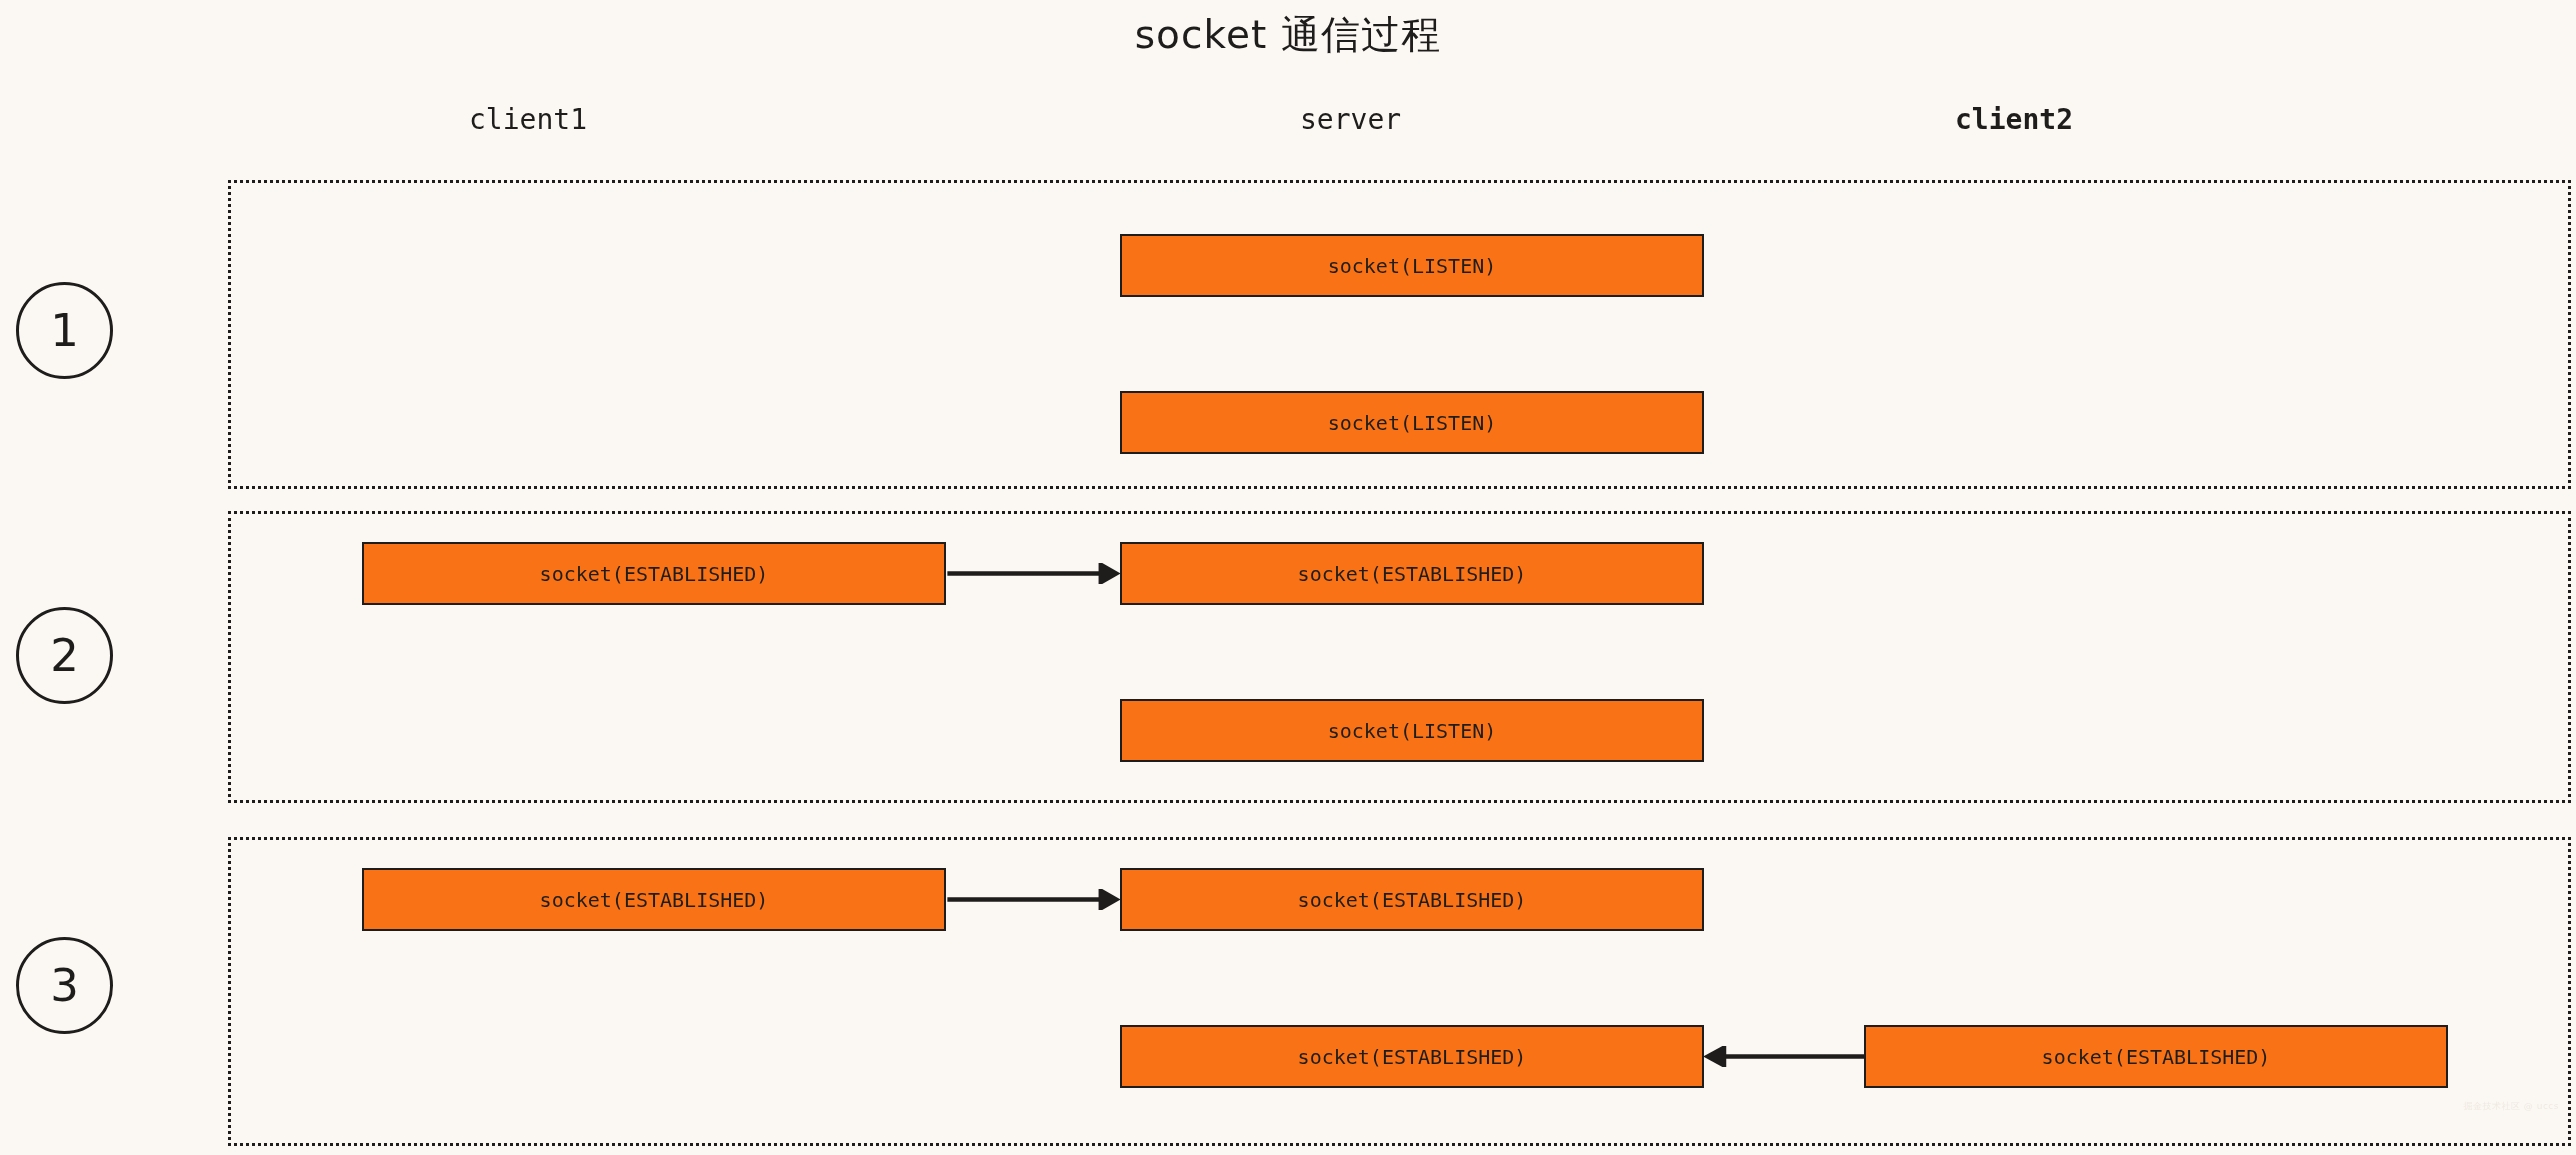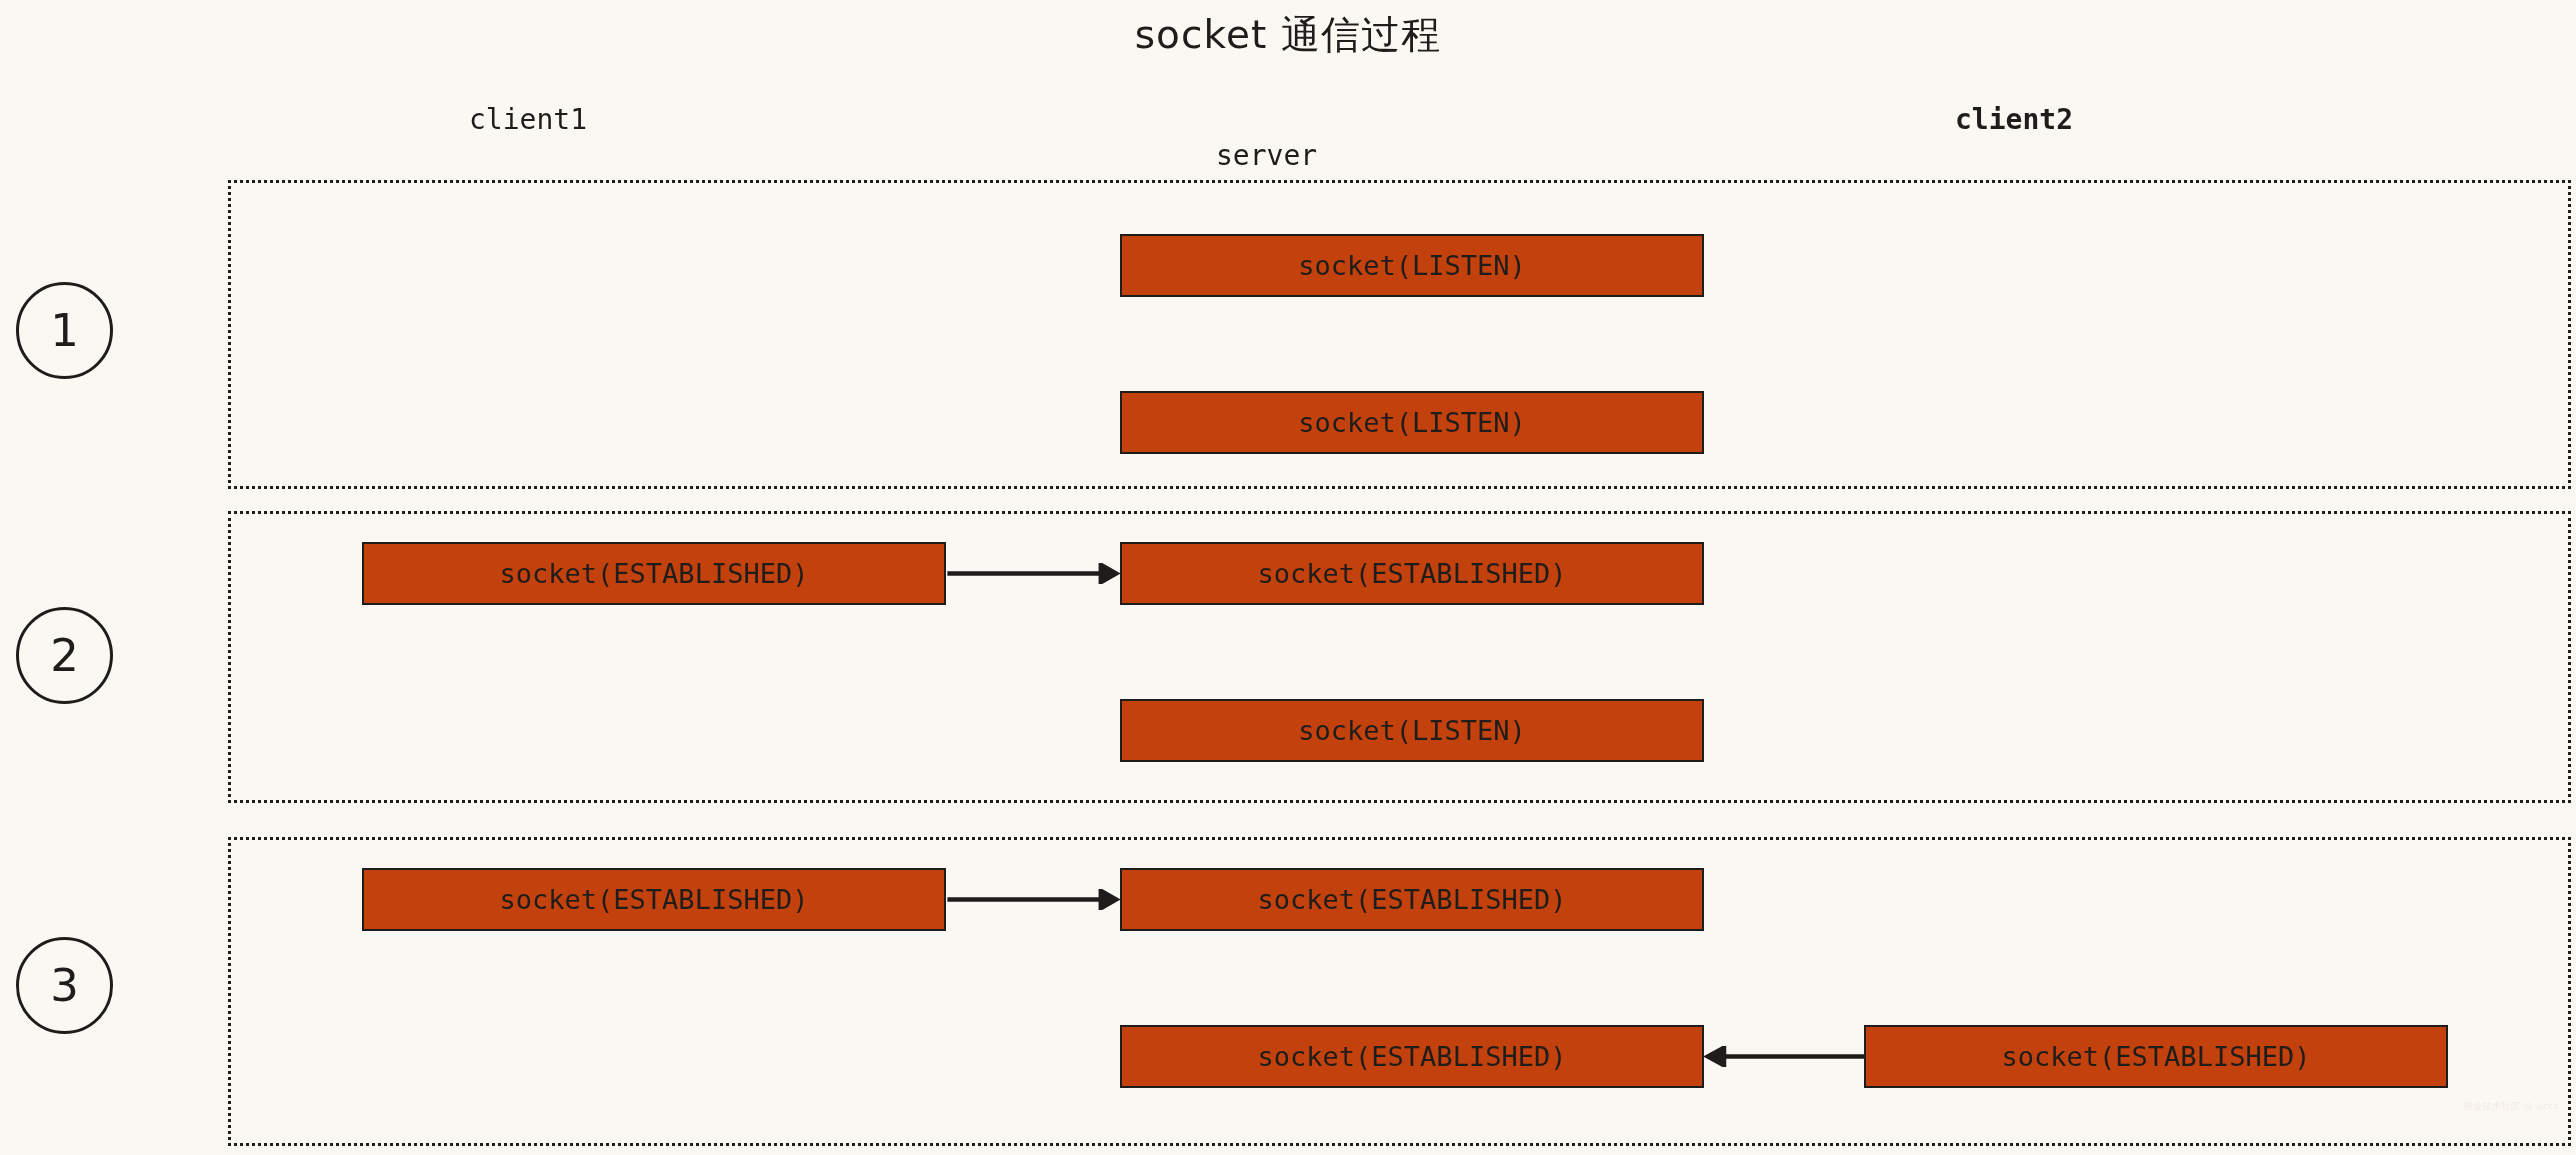--- a/index.html
+++ b/index.html
@@ -36,21 +36,21 @@
     position: absolute;
     top: 103px;
     font-family: "DejaVu Sans Mono", "Liberation Mono", monospace;
     font-size: 28px;
     font-weight: 400;
     color: #1f1d1b;
     text-align: left;
     white-space: pre;
   }
   #label-client1 { left: 469px;  width: 309px; }
-  #label-server  { left: 1216px; width: 309px; margin-top: 36px; }
+  #label-server  { left: 1300px; width: 309px; }
   #label-client2 { left: 1955px; width: 309px; font-weight: bold; }
 
   
   .step-circle {
     position: absolute;
     left: 16px;
     width: 97px;
     height: 97px;
     border: 3.7px solid #1f1d1b;
     border-radius: 50%;
@@ -78,26 +78,26 @@
   }
   #phase-1 { top: 180px;  height: 309px; }
   #phase-2 { top: 511px;  height: 292px; }
   #phase-3 { top: 837px; height: 309px; }
 
   
   .node-box {
     position: absolute;
     border: 2.7px solid #1f1d1b;
     box-sizing: border-box;
-    background: #c2410c;
+    background: #f97316;
     display: flex;
     align-items: center;
     justify-content: center;
     font-family: "DejaVu Sans Mono", "Liberation Mono", monospace;
-    font-size: 27px;
+    font-size: 20px;
     color: #1f1d1b;
     white-space: pre;
   }
   
   .col-client1 { left: 362px;  width: 584px; }
   .col-server  { left: 1120px; width: 584px; }
   .col-client2 { left: 1864px; width: 584px; }
   .box-h { height: 63px; }
 
   

